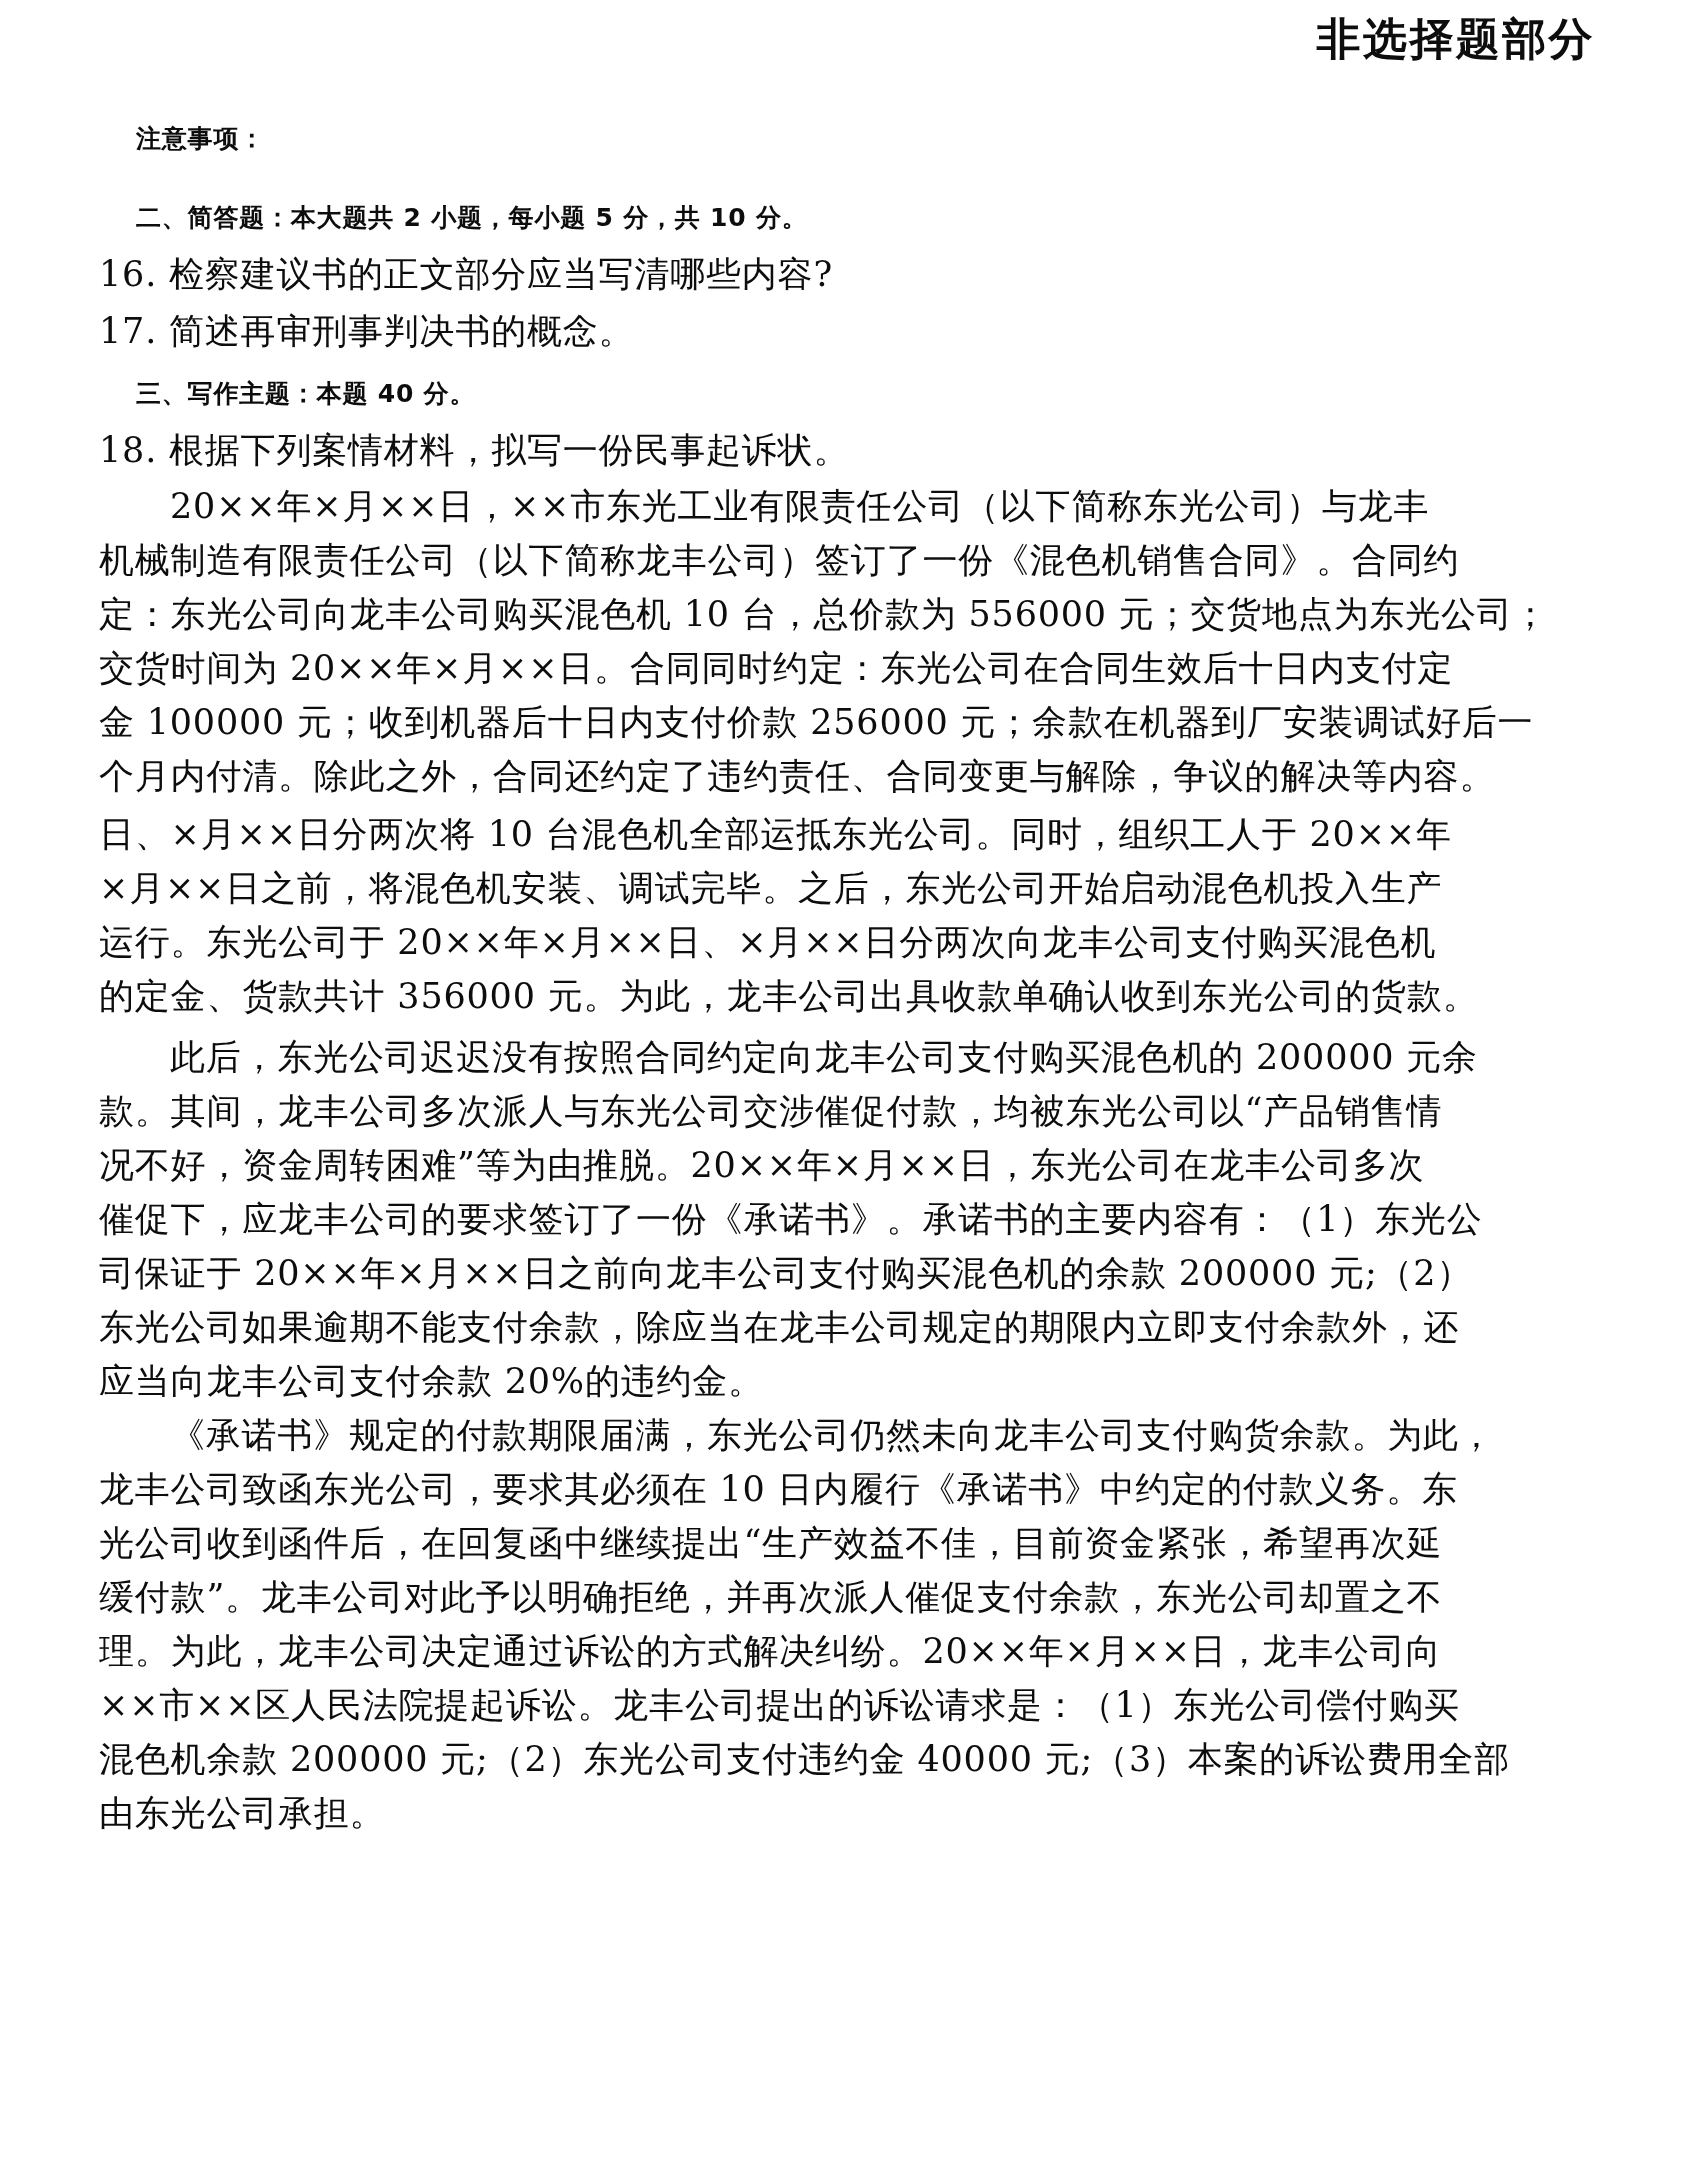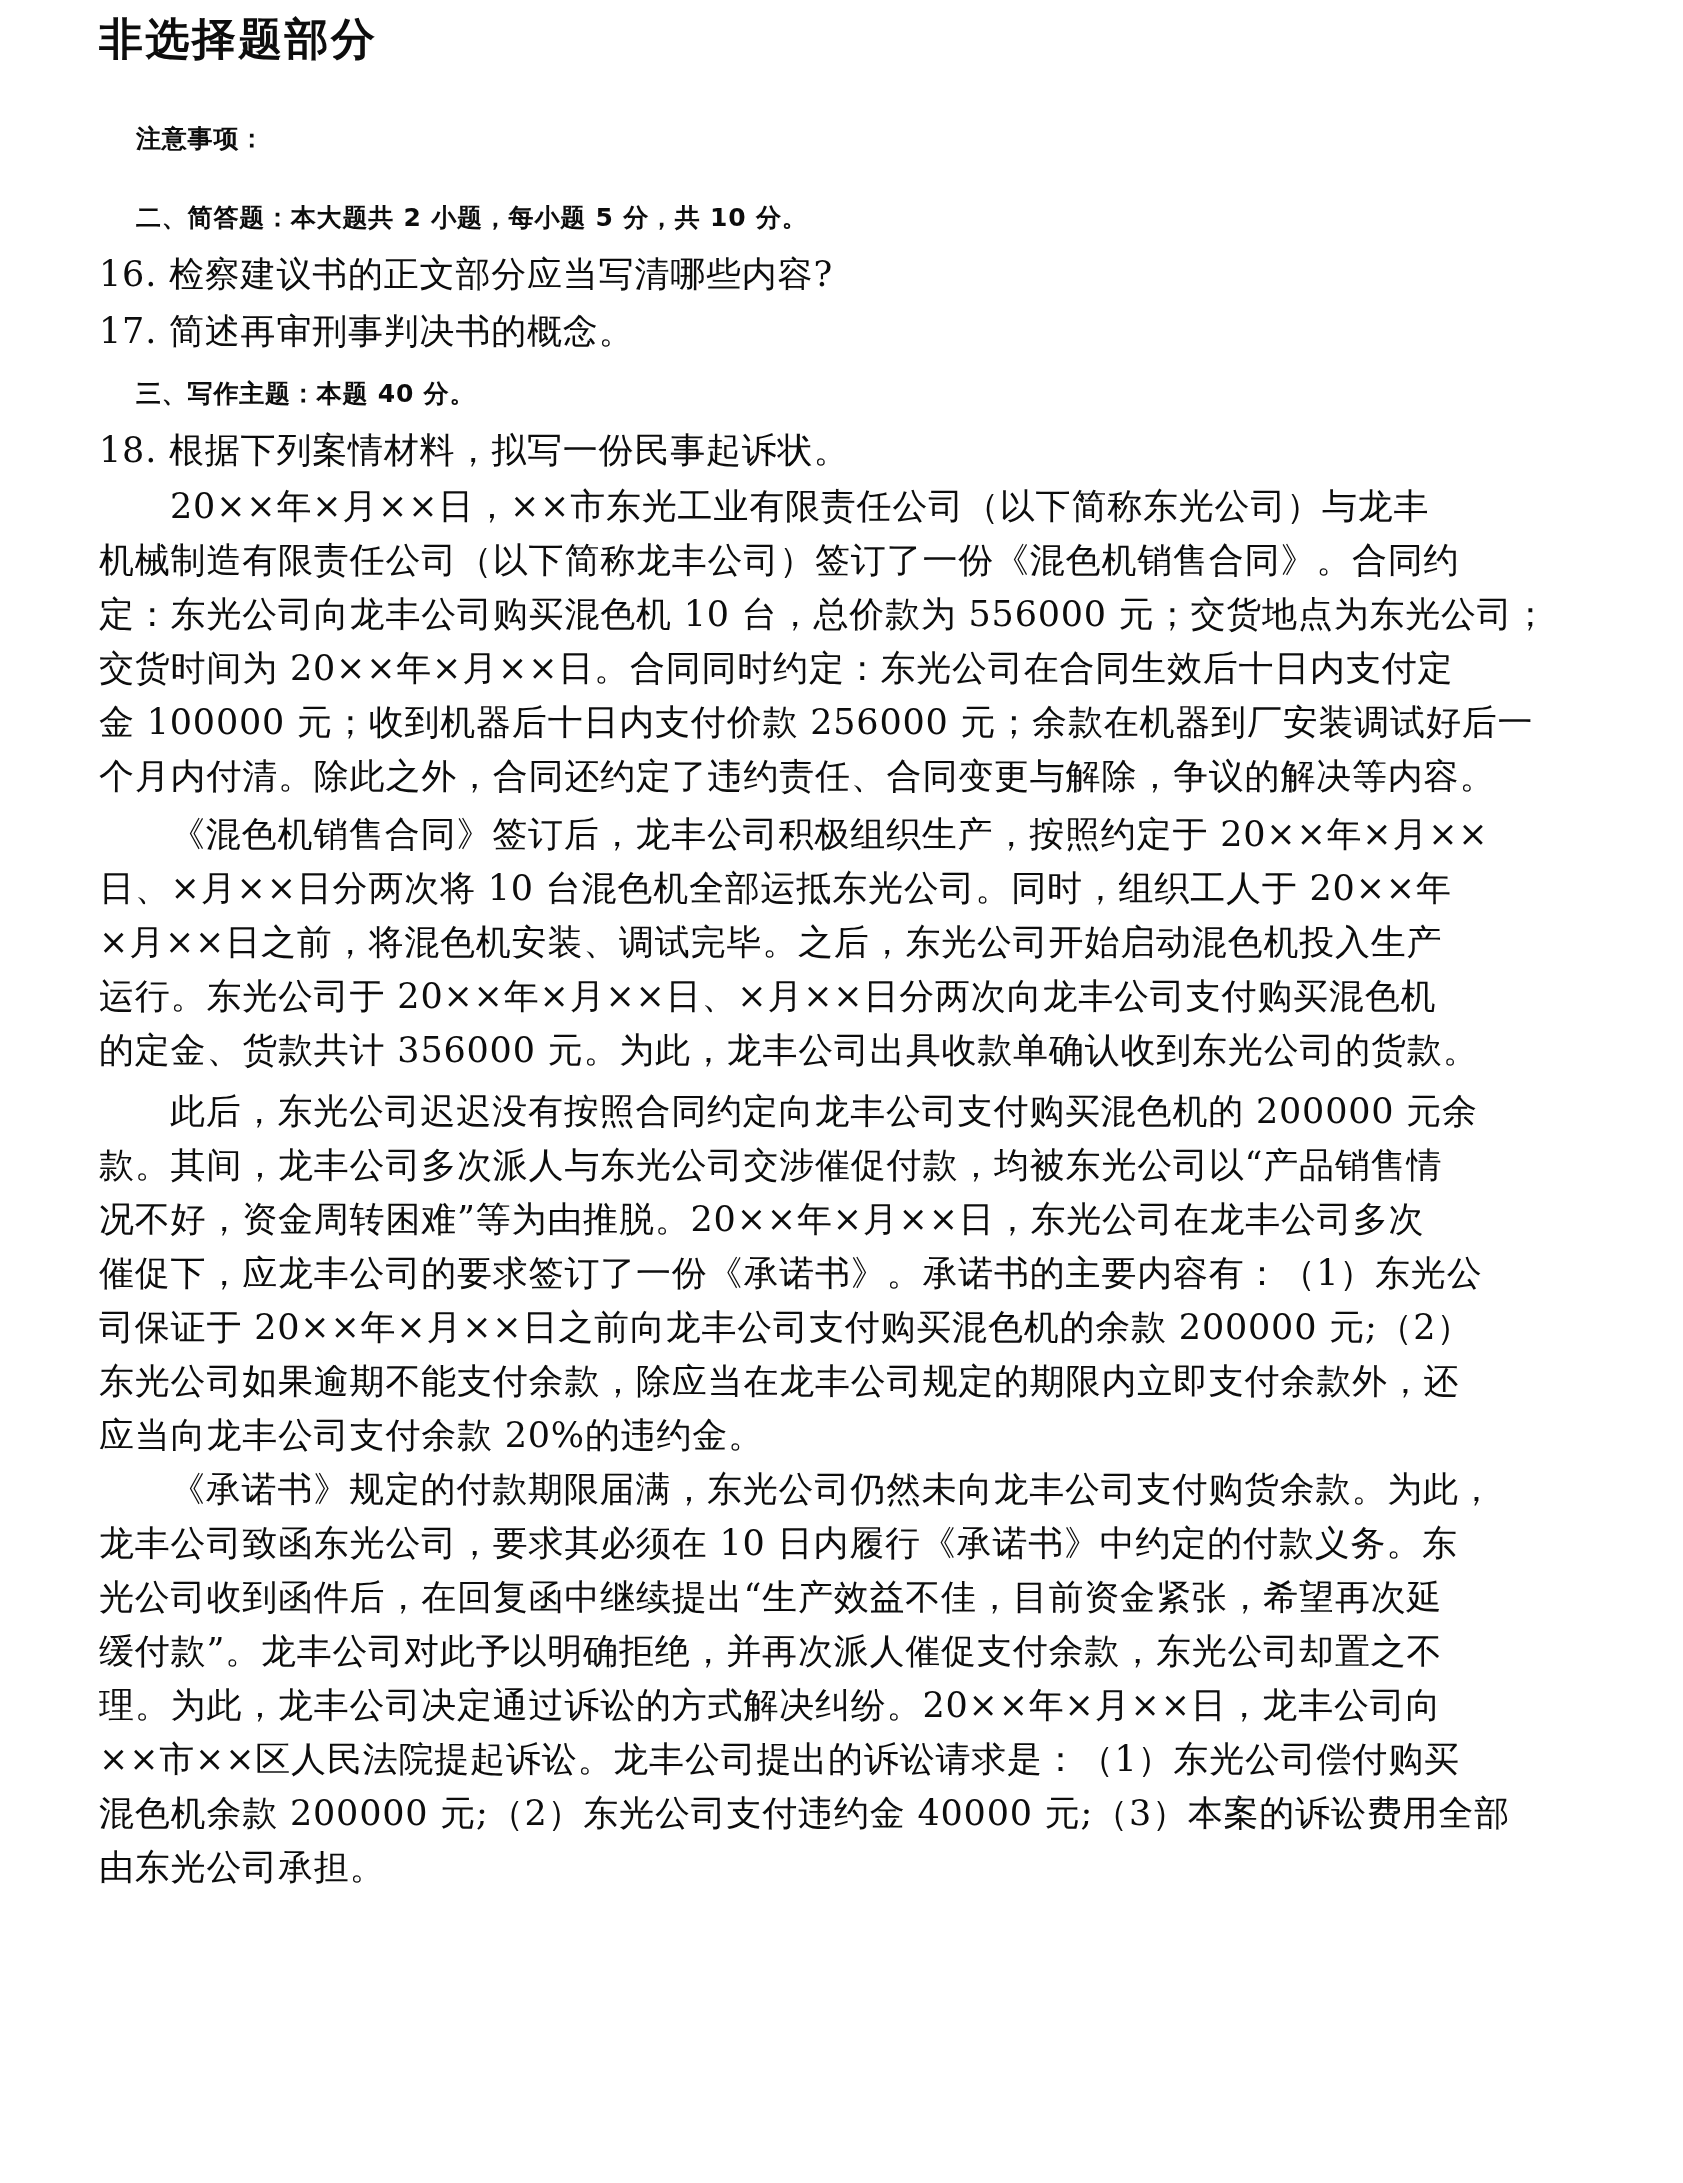--- a/index.html
+++ b/index.html
@@ -7,21 +7,21 @@
     position: relative;
     width: 1683px;
     height: 2183px;
     background: #ffffff;
     color: #0d0d0d;
     font-family: "DejaVu Serif", serif;
     overflow: hidden;
   }
   .content { padding: 11px 88px 0 99px; }
   .title {
-    text-align: left;
+    text-align: right;
     font-family: "DejaVu Sans", sans-serif;
     font-weight: 700;
     font-size: 44px;
     line-height: 55px;
     letter-spacing: 2.4px;
   }
   .h {
     font-family: "DejaVu Sans", sans-serif;
     font-weight: 700;
     font-size: 25px;
@@ -74,21 +74,20 @@
     <div>
       <div>
         <div class="line indent">20××年×月××日，××市东光工业有限责任公司（以下简称东光公司）与龙丰</div>
         <div class="line">机械制造有限责任公司（以下简称龙丰公司）签订了一份《混色机销售合同》。合同约</div>
         <div class="line">定：东光公司向龙丰公司购买混色机 10 台，总价款为 556000 元；交货地点为东光公司；</div>
         <div class="line">交货时间为 20××年×月××日。合同同时约定：东光公司在合同生效后十日内支付定</div>
         <div class="line">金 100000 元；收到机器后十日内支付价款 256000 元；余款在机器到厂安装调试好后一</div>
         <div class="line">个月内付清。除此之外，合同还约定了违约责任、合同变更与解除，争议的解决等内容。</div>
       </div>
       <div class="mt-p2">
-        <div class="line indent">《混色机销售合同》签订后，龙丰公司积极组织生产，按照约定于 20××年×月××</div>
         <div class="line">日、×月××日分两次将 10 台混色机全部运抵东光公司。同时，组织工人于 20××年</div>
         <div class="line">×月××日之前，将混色机安装、调试完毕。之后，东光公司开始启动混色机投入生产</div>
         <div class="line">运行。东光公司于 20××年×月××日、×月××日分两次向龙丰公司支付购买混色机</div>
         <div class="line">的定金、货款共计 356000 元。为此，龙丰公司出具收款单确认收到东光公司的货款。</div>
       </div>
       <div class="mt-p3">
         <div class="line indent">此后，东光公司迟迟没有按照合同约定向龙丰公司支付购买混色机的 200000 元余</div>
         <div class="line">款。其间，龙丰公司多次派人与东光公司交涉催促付款，均被东光公司以“产品销售情</div>
         <div class="line">况不好，资金周转困难”等为由推脱。20××年×月××日，东光公司在龙丰公司多次</div>
         <div class="line">催促下，应龙丰公司的要求签订了一份《承诺书》。承诺书的主要内容有：（1）东光公</div>

